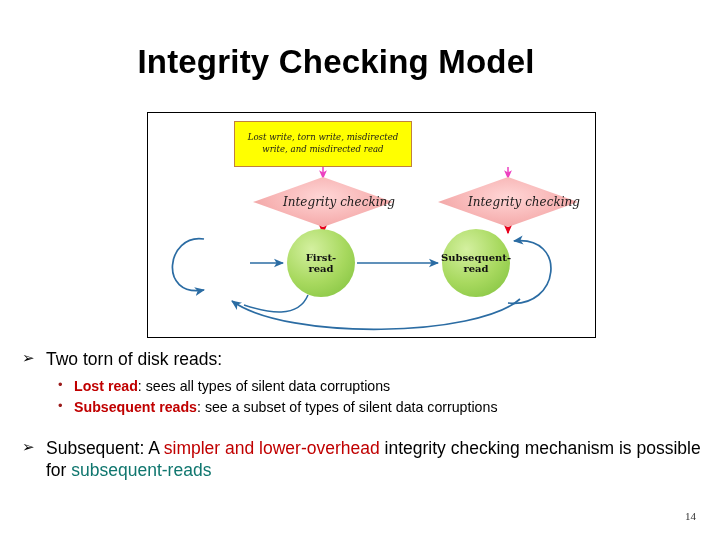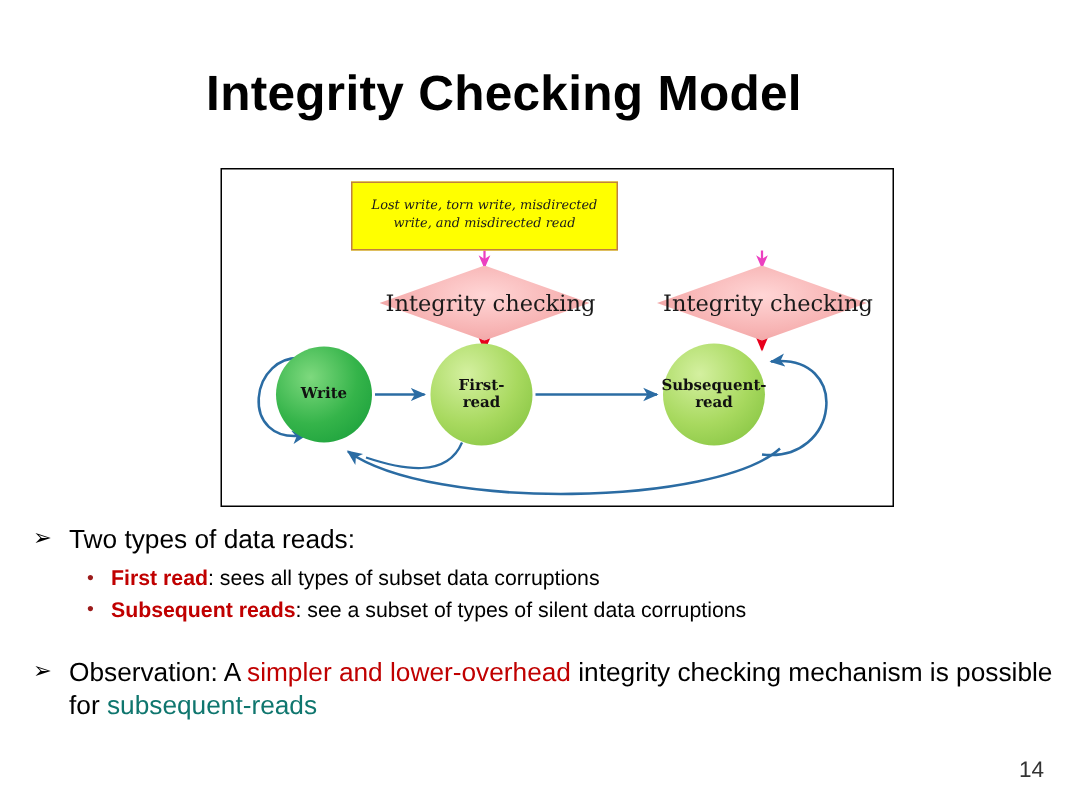--- a/index.html
+++ b/index.html
@@ -86,27 +86,28 @@
   .diamond-shape {
     position: absolute;
     left: 0; top: 0;
     width: 100%; height: 100%;
     background: radial-gradient(ellipse at 50% 40%, #ffd6d6 0%, #f7b3b3 55%, #e89595 100%);
     -webkit-clip-path: polygon(50% 0%, 100% 50%, 50% 100%, 0% 50%);
     clip-path: polygon(50% 0%, 100% 50%, 50% 100%, 0% 50%);
   }
   .diamond-label {
     position: absolute;
-    left: 4px; top: 0;
+    left: 16px; top: 0;
     width: 100%; height: 100%;
     display: flex;
     align-items: center;
     justify-content: center;
     font-family: "DejaVu Serif", serif;
-    font-size: 15px;
+    font-style: italic;
+    font-size: 12px;
     color: #1a1a1a;
     white-space: nowrap;
   }
 
   
   .state-circle {
     position: absolute;
     border-radius: 50%;
     display: flex;
     align-items: center;
@@ -177,23 +178,23 @@
   .obs-block { margin-top: 20px; }
   .red-bold   { color: #c00000; font-weight: bold; }
   .red-plain  { color: #c00000; }
   .purple     { color: #0f766e; }
 
   
   .page-number {
     position: absolute;
     right: 24px;
     bottom: 18px;
-    font-size: 15px;
+    font-size: 11px;
     color: #333333;
-    font-family: Liberation Sans, sans-serif;
+    font-family: Liberation Serif, serif;
   }
 </style>
 </head>
 <body>
 
 <div class="slide-title">Integrity Checking Model</div>
 
 <div class="diagram-frame">
   <div class="diagram-inner">
 
@@ -233,57 +234,54 @@
 
     <div class="diamond-wrap diamond-wrap-1">
       <div class="diamond-shape"></div>
       <div class="diamond-label">Integrity checking</div>
     </div>
     <div class="diamond-wrap diamond-wrap-2">
       <div class="diamond-shape"></div>
       <div class="diamond-label">Integrity checking</div>
     </div>
 
-    <div class="state-circle circle-write">
-      <span>Write</span>
-    </div>
     <div class="state-circle circle-first">
       <span>
         <span>First-</span><br>
         <span>read</span>
       </span>
     </div>
     <div class="state-circle circle-subseq">
       <span>
         <span>Subsequent-</span><br>
         <span>read</span>
       </span>
     </div>
 
   </div>
 </div>
 
 <div class="content">
 
   <div class="bullet-l1">
     <span class="marker">➢</span>
-    <span class="btext">Two types of data reads:</span>
+    <span class="btext">Two torn of disk reads:</span>
   </div>
 
   <div class="sub-list">
     <div class="bullet-l2">
       <span class="marker">•</span>
-      <span class="btext"><span class="red-bold">First read</span><span>: sees all types of subset data corruptions</span></span>
+      <span class="btext"><span class="red-bold">Lost read</span><span>: sees all types of silent data corruptions</span></span>
     </div>
     <div class="bullet-l2">
       <span class="marker">•</span>
       <span class="btext"><span class="red-bold">Subsequent reads</span><span>: see a subset of types of silent data corruptions</span></span>
     </div>
   </div>
 
   <div class="bullet-l1 obs-block">
     <span class="marker">➢</span>
-    <span class="btext"><span>Observation: A </span><span class="red-plain">simpler and lower-overhead</span><span> integrity checking mechanism is possible for </span><span class="purple">subsequent-reads</span></span>
+    <span class="btext"><span>Subsequent: A </span><span class="red-plain">simpler and lower-overhead</span><span> integrity checking mechanism is possible for </span><span class="purple">subsequent-reads</span></span>
   </div>
 
 </div>
 
 <div class="page-number">14</div>
 
 </body></html>

